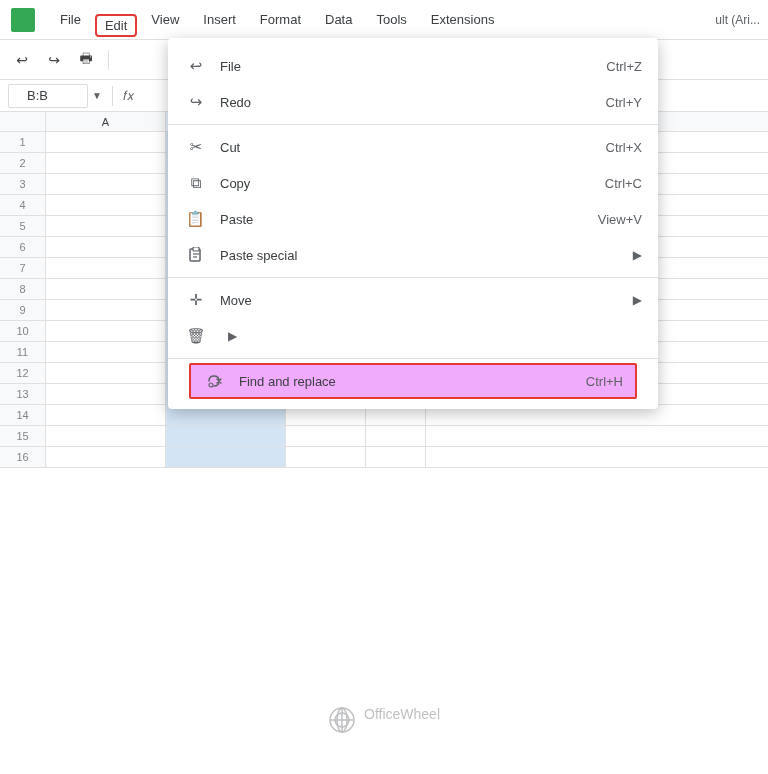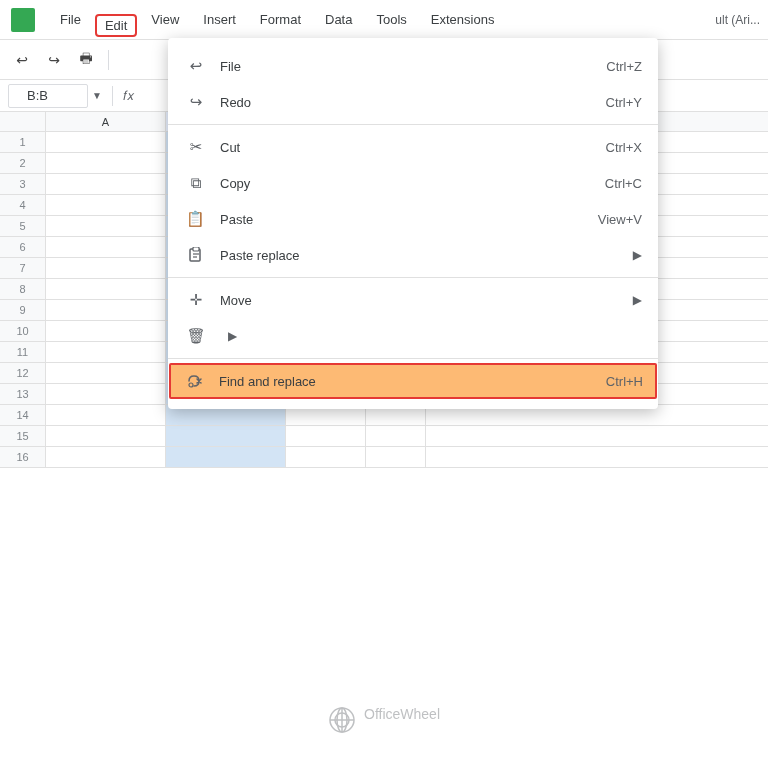--- a/index.html
+++ b/index.html
@@ -210,23 +210,23 @@
       display: flex;
       align-items: center;
       padding: 6px 16px;
       cursor: pointer;
       color: #3c4043;
       font-size: 13px;
       position: relative;
       height: 36px;
     }
     .dropdown-item.highlighted {
-      background: #fdba74;
+      background: #f0abfc;
       border: 2px solid #e53935;
-      margin: 0 1px;
+      margin: 0 21px;
       border-radius: 2px;
       padding: 6px 12px;
     }
     .item-icon {
       width: 24px;
       height: 24px;
       display: flex;
       align-items: center;
       justify-content: center;
       margin-right: 12px;
@@ -474,21 +474,21 @@
       </div>
       <div class="dropdown-item">
         <div class="item-icon">
           <svg width="16" height="16" viewBox="0 0 16 16" fill="none">
             <rect x="2" y="2" width="10" height="12" rx="1" stroke="#5f6368" stroke-width="1.5" fill="none"></rect>
             <rect x="5" y="0" width="6" height="4" rx="1" stroke="#5f6368" stroke-width="1.2" fill="#fff"></rect>
             <line x1="5" y1="7" x2="11" y2="7" stroke="#5f6368" stroke-width="1.2"></line>
             <line x1="5" y1="10" x2="9" y2="10" stroke="#5f6368" stroke-width="1.2"></line>
           </svg>
         </div>
-        <span class="item-label">Paste replace</span>
+        <span class="item-label">Paste special</span>
         <span class="item-arrow">▶</span>
       </div>
     </div>
 
     <div class="menu-section">
       <div class="dropdown-item">
         <div class="item-icon">✛</div>
         <span class="item-label">Move</span>
         <span class="item-arrow">▶</span>
       </div>

